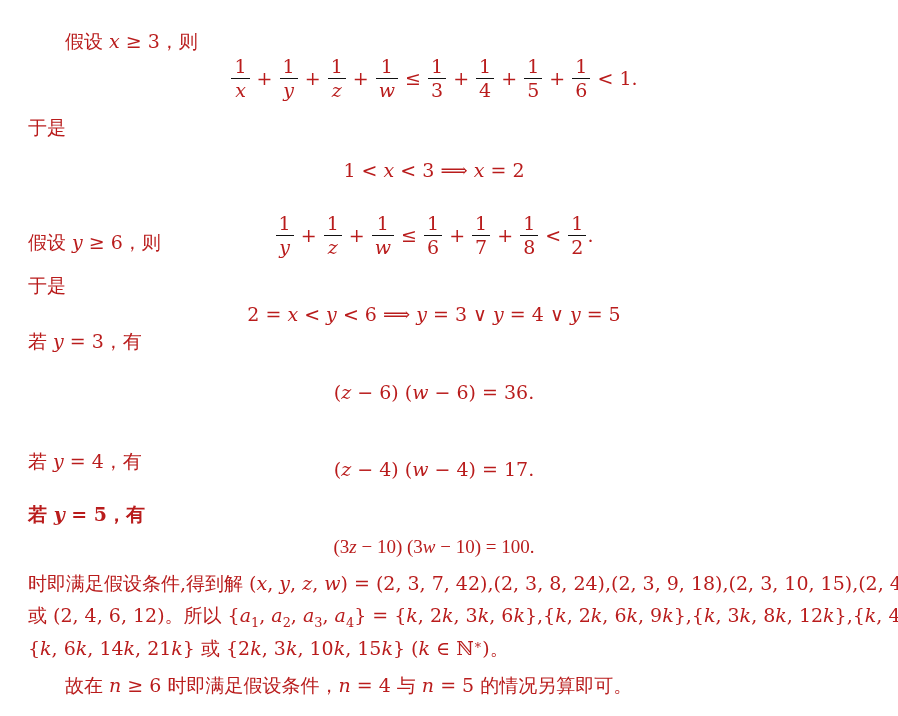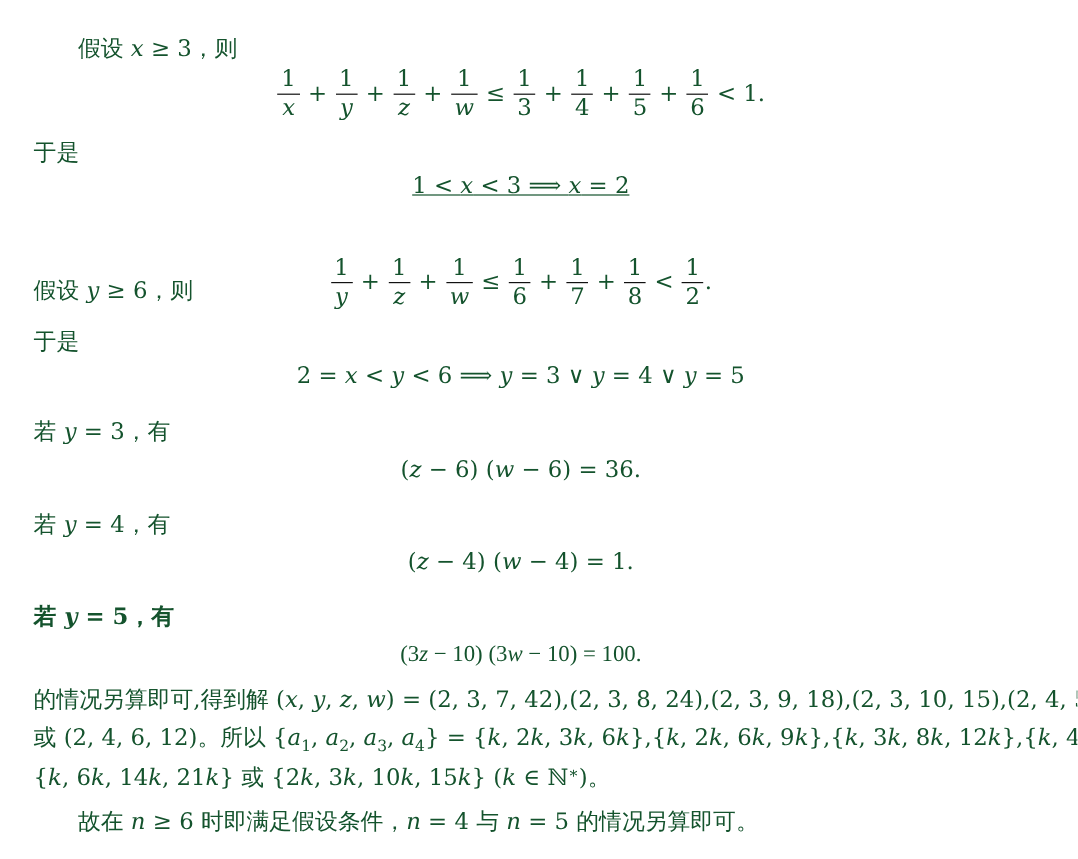--- a/index.html
+++ b/index.html
@@ -1,20 +1,20 @@
 <!DOCTYPE html>
 <html><head>
 <meta charset="utf-8">
 <style>
   html,body { margin:0; padding:0; background:#ffffff; }
   .page {
     position:relative;
     width:898px; height:716px;
     background:#ffffff;
-    color:#14532d;
+    color:#b91c1c;
     font-family:"DejaVu Serif","Liberation Serif",serif;
     font-size:19px;
     overflow:hidden;
   }
   .para {
     position:absolute;
     left:28px;
     white-space:nowrap;
     line-height:1.25;
   }
@@ -43,29 +43,29 @@
   .frac .den { display:block; border-top:1.4px solid #111111; padding:1px 3px 0 3px; }
 </style>
 </head>
 <body>
 
 <div class="page">
   <div>
       <div class="para indent" style="top: 30px;"><span class="run rm">假设 </span><span class="run it">x</span><span class="run rm"> ≥ 3，则</span></div>
       <div class="display" style="top: 56px;"><span class="frac"><span class="num run rm">1</span><span class="den run it">x</span></span><span class="run rm"> + </span><span class="frac"><span class="num run rm">1</span><span class="den run it">y</span></span><span class="run rm"> + </span><span class="frac"><span class="num run rm">1</span><span class="den run it">z</span></span><span class="run rm"> + </span><span class="frac"><span class="num run rm">1</span><span class="den run it">w</span></span><span class="run rm"> ≤ </span><span class="frac"><span class="num run rm">1</span><span class="den run rm">3</span></span><span class="run rm"> + </span><span class="frac"><span class="num run rm">1</span><span class="den run rm">4</span></span><span class="run rm"> + </span><span class="frac"><span class="num run rm">1</span><span class="den run rm">5</span></span><span class="run rm"> + </span><span class="frac"><span class="num run rm">1</span><span class="den run rm">6</span></span><span class="run rm"> &lt; 1.</span></div>
       <div class="para" style="top: 116px;"><span class="run rm">于是</span></div>
-      <div class="display" style="top: 144px; text-decoration: underline;"><span class="run rm">1 &lt; </span><span class="run it">x</span><span class="run rm"> &lt; 3 ⟹ </span><span class="run it">x</span><span class="run rm"> = 2</span></div>
+      <div class="display" style="top: 158px;"><span class="run rm">1 &lt; </span><span class="run it">x</span><span class="run rm"> &lt; 3 ⟹ </span><span class="run it">x</span><span class="run rm"> = 2</span></div>
       <div class="para" style="top: 191px; margin-top: 40px;"><span class="run rm">假设 </span><span class="run it">y</span><span class="run rm"> ≥ 6，则</span></div>
       <div class="display" style="top: 213px;"><span class="frac"><span class="num run rm">1</span><span class="den run it">y</span></span><span class="run rm"> + </span><span class="frac"><span class="num run rm">1</span><span class="den run it">z</span></span><span class="run rm"> + </span><span class="frac"><span class="num run rm">1</span><span class="den run it">w</span></span><span class="run rm"> ≤ </span><span class="frac"><span class="num run rm">1</span><span class="den run rm">6</span></span><span class="run rm"> + </span><span class="frac"><span class="num run rm">1</span><span class="den run rm">7</span></span><span class="run rm"> + </span><span class="frac"><span class="num run rm">1</span><span class="den run rm">8</span></span><span class="run rm"> &lt; </span><span class="frac"><span class="num run rm">1</span><span class="den run rm">2</span></span><span class="run rm">.</span></div>
       <div class="para" style="top: 274px;"><span class="run rm">于是</span></div>
       <div class="display" style="top: 302px;"><span class="run rm">2 = </span><span class="run it">x</span><span class="run rm"> &lt; </span><span class="run it">y</span><span class="run rm"> &lt; 6 ⟹ </span><span class="run it">y</span><span class="run rm"> = 3 ∨ </span><span class="run it">y</span><span class="run rm"> = 4 ∨ </span><span class="run it">y</span><span class="run rm"> = 5</span></div>
-      <div class="para" style="top: 349px;"><span class="run rm">若 </span><span class="run it">y</span><span class="run rm"> = 3，有</span></div>
+      <div class="para" style="top: 330px;"><span class="run rm">若 </span><span class="run it">y</span><span class="run rm"> = 3，有</span></div>
       <div class="display" style="top: 380px;"><span class="run rm">(</span><span class="run it">z</span><span class="run rm"> − 6) (</span><span class="run it">w</span><span class="run rm"> − 6) = 36.</span></div>
-      <div class="para" style="top: 426px; text-align: center;"><span class="run rm">若 </span><span class="run it">y</span><span class="run rm"> = 4，有</span></div>
-      <div class="display" style="top: 457px;"><span class="run rm">(</span><span class="run it">z</span><span class="run rm"> − 4) (</span><span class="run it">w</span><span class="run rm"> − 4) = 1.</span></div>
+      <div class="para" style="top: 450px; text-align: center;"><span class="run rm">若 </span><span class="run it">y</span><span class="run rm"> = 4，有</span></div>
+      <div class="display" style="top: 457px;"><span class="run rm">(</span><span class="run it">z</span><span class="run rm"> − 4) (</span><span class="run it">w</span><span class="run rm"> − 4) = 17.</span></div>
       <div class="para" style="top: 503px; font-weight: bold;"><span class="run rm">若 </span><span class="run it">y</span><span class="run rm"> = 5，有</span></div>
       <div class="display" style="top: 533px; font-family: Liberation Serif, serif;"><span class="run rm">(3</span><span class="run it">z</span><span class="run rm"> − 10) (3</span><span class="run it">w</span><span class="run rm"> − 10) = 100.</span></div>
-      <div class="para" style="top: 572px;"><span class="run rm">的情况另算即可,得到解 (</span><span class="run it">x</span><span class="run rm">, </span><span class="run it">y</span><span class="run rm">, </span><span class="run it">z</span><span class="run rm">, </span><span class="run it">w</span><span class="run rm">) = (2, 3, 7, 42),(2, 3, 8, 24),(2, 3, 9, 18),(2, 3, 10, 15),(2, 4, 5, 20)</span></div>
+      <div class="para" style="top: 572px;"><span class="run rm">时即满足假设条件,得到解 (</span><span class="run it">x</span><span class="run rm">, </span><span class="run it">y</span><span class="run rm">, </span><span class="run it">z</span><span class="run rm">, </span><span class="run it">w</span><span class="run rm">) = (2, 3, 7, 42),(2, 3, 8, 24),(2, 3, 9, 18),(2, 3, 10, 15),(2, 4, 5, 20)</span></div>
       <div class="para" style="top: 604px;"><span class="run rm">或 (2, 4, 6, 12)。所以 {</span><span class="run it">a</span><span class="run sub">1</span><span class="run rm">, </span><span class="run it">a</span><span class="run sub">2</span><span class="run rm">, </span><span class="run it">a</span><span class="run sub">3</span><span class="run rm">, </span><span class="run it">a</span><span class="run sub">4</span><span class="run rm">} = {</span><span class="run it">k</span><span class="run rm">, 2</span><span class="run it">k</span><span class="run rm">, 3</span><span class="run it">k</span><span class="run rm">, 6</span><span class="run it">k</span><span class="run rm">},{</span><span class="run it">k</span><span class="run rm">, 2</span><span class="run it">k</span><span class="run rm">, 6</span><span class="run it">k</span><span class="run rm">, 9</span><span class="run it">k</span><span class="run rm">},{</span><span class="run it">k</span><span class="run rm">, 3</span><span class="run it">k</span><span class="run rm">, 8</span><span class="run it">k</span><span class="run rm">, 12</span><span class="run it">k</span><span class="run rm">},{</span><span class="run it">k</span><span class="run rm">, 4</span></div>
       <div class="para" style="top: 637px;"><span class="run rm">{</span><span class="run it">k</span><span class="run rm">, 6</span><span class="run it">k</span><span class="run rm">, 14</span><span class="run it">k</span><span class="run rm">, 21</span><span class="run it">k</span><span class="run rm">} 或 {2</span><span class="run it">k</span><span class="run rm">, 3</span><span class="run it">k</span><span class="run rm">, 10</span><span class="run it">k</span><span class="run rm">, 15</span><span class="run it">k</span><span class="run rm">} (</span><span class="run it">k</span><span class="run rm"> ∈ ℕ</span><span class="run sup">∗</span><span class="run rm">)。</span></div>
       <div class="para indent" style="top: 674px;"><span class="run rm">故在 </span><span class="run it">n</span><span class="run rm"> ≥ 6 时即满足假设条件，</span><span class="run it">n</span><span class="run rm"> = 4 与 </span><span class="run it">n</span><span class="run rm"> = 5 的情况另算即可。</span></div>
     </div>
 </div>
 
 </body></html>

